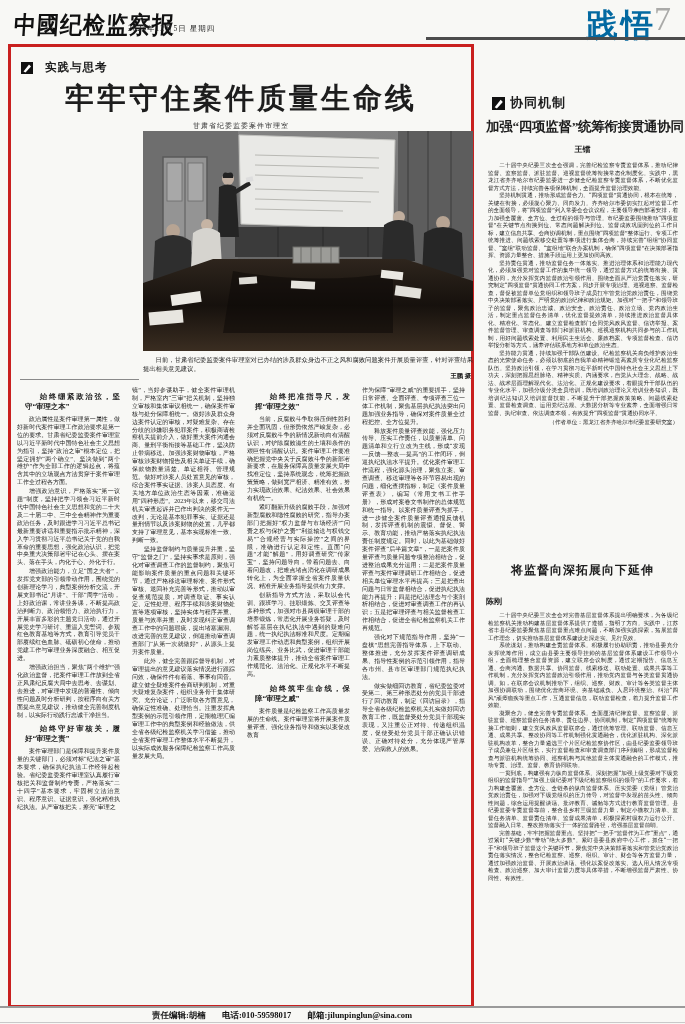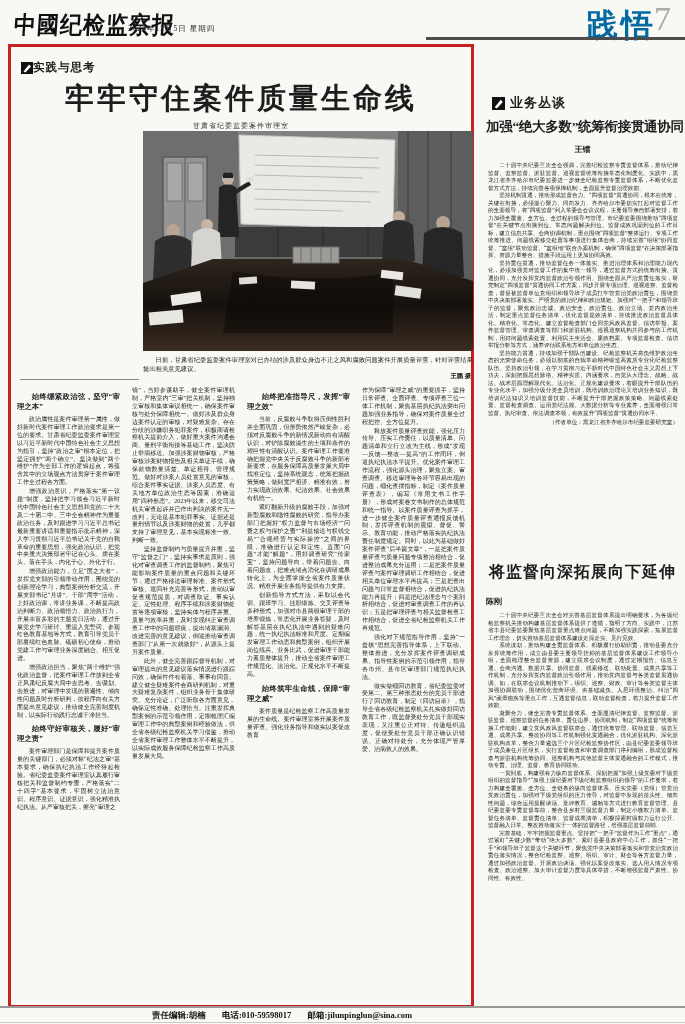--- a/index.html
+++ b/index.html
@@ -8,54 +8,54 @@
   
   .masthead{position:absolute;left:14px;top:10px;font-size:22px;font-weight:900;
             letter-spacing:1px;transform:scaleY(1.08) skewX(-4deg);color:#111;}
   .hdate{position:absolute;left:128px;top:24px;font-size:7.5px;color:#222;letter-spacing:1px;}
   .section-name{position:absolute;left:586px;top:4px;font-size:32px;font-weight:600;letter-spacing:3px;color:#0369a1;}
   .page-num{position:absolute;left:654px;top:0px;font-size:34px;color:#aaaaa8;font-weight:400;}
   .header-rule{position:absolute;left:426px;top:37px;width:259px;height:2.5px;background:#4c4c4c;}
   
   .feature{position:absolute;left:8px;top:44px;width:466px;height:964px;border:3.5px solid #c9201f;
            box-sizing:border-box;background:transparent;}
-  .kicker{position:absolute;left:10px;top:13px;display:flex;align-items:center;gap:0;}
+  .kicker{position:absolute;left:10px;top:13px;display:flex;align-items:center;gap:12px;}
   .kicker .ktext{font-size:11.5px;font-weight:700;letter-spacing:1px;}
   .kicker svg{display:block;}
   .ftitle{position:absolute;left:10px;top:32px;width:440px;text-align:center;font-size:29px;
           font-weight:900;letter-spacing:3px;white-space:nowrap;}
   .fbyline{position:absolute;left:10px;top:74px;width:440px;text-align:center;font-size:7px;color:#333;letter-spacing:1px;}
   .fintro{position:absolute;left:9px;top:92px;width:119px;height:234px;font-size:8.8px;line-height:12.3px;
           text-align:justify;overflow:hidden;}
   .fintro p{margin:0;text-indent:2em;}
   .intro-rule{position:absolute;left:9px;top:332px;width:119px;height:1px;background:#8a8a8a;}
   .photo{position:absolute;left:132px;top:84px;width:330px;height:220px;}
   .photo svg{display:block;}
   .fcaption{position:absolute;left:132px;top:308px;width:330px;height:26px;font-size:6.3px;line-height:9px;
             text-align:justify;color:#222;}
   .fcaption .cap{margin:0;text-indent:2em;}
   .fcaption .credit{position:absolute;right:2px;bottom:1px;font-weight:700;background:#f8f8f5;padding-left:4px;}
   .bcols{position:absolute;left:6px;top:340px;width:448px;height:612px;display:flex;gap:12px;}
   .bcol{width:103px;height:612px;overflow:hidden;font-size:6px;line-height:7.9px;text-align:justify;}
   .bcol p{margin:0 0 1px 0;text-indent:2em;}
   .bcol p.noindent{text-indent:0;}
-  .bcol h3{margin:5px 0 4px 0;font-size:7.4px;line-height:10px;font-weight:700;text-indent:2em;
+  .bcol h3{margin:5px 0 4px 8px;font-size:7.4px;line-height:10px;font-weight:700;text-indent:2em;
            font-family:"Liberation Sans","DejaVu Sans",sans-serif;}
   
   .sidebar{position:absolute;left:486px;top:44px;width:193px;height:964px;}
   .skicker{position:absolute;left:6px;top:50px;display:flex;align-items:center;gap:5px;}
   .skicker .ktext{font-size:13px;font-weight:700;letter-spacing:1px;}
   .stitle1{position:absolute;left:0;top:74px;width:193px;text-align:center;font-size:13.5px;font-weight:900;
            letter-spacing:-0.3px;white-space:nowrap;}
   .sauthor1{position:absolute;left:0;top:100px;width:193px;text-align:center;font-size:8px;font-weight:700;}
   .sbody1{position:absolute;left:2px;top:118px;width:190px;height:380px;font-size:5.6px;line-height:7.5px;
           text-align:justify;overflow:hidden;}
   .sbody1 p,.sbody2 p{margin:0;text-indent:2em;}
   .sbody1 p.credit{text-indent:0;text-align:right;margin-top:2px;}
-  .stitle2{position:absolute;left:0;top:518px;width:193px;text-align:center;font-size:16px;font-weight:900;letter-spacing:1px;}
+  .stitle2{position:absolute;left:0;top:518px;width:193px;text-align:center;font-size:12px;font-weight:900;letter-spacing:1px;}
   .sauthor2{position:absolute;left:0;top:552px;width:193px;font-size:8px;font-weight:700;}
   .sbody2{position:absolute;left:2px;top:568px;width:190px;height:390px;font-size:5.6px;line-height:7.5px;
           text-align:justify;overflow:hidden;}
   
   .footer-rule{position:absolute;left:0;top:1006px;width:685px;height:1.5px;background:#9a9a9a;}
   .footer{position:absolute;left:0;top:1010px;width:564px;text-align:center;font-size:8.5px;font-weight:700;color:#111;}
   .footer span{margin:0 7px;}
   .bottom-rule{position:absolute;left:0;top:1022px;width:685px;height:1px;background:#c9c9c9;}
 </style>
 </head>
@@ -191,24 +191,24 @@
       </div>
     </div>
   </div>
 
   <div class="sidebar">
     <div class="skicker">
       <svg width="13" height="13" viewBox="0 0 12 12">
         <rect x="0" y="0" width="12" height="12" fill="#111"></rect>
         <polygon points="2.5,9.5 8,2.5 10,4.5 4.5,10.5" fill="#fff"></polygon>
       </svg>
-      <span class="ktext">业务丛谈</span>
-    </div>
-
-    <div class="stitle1">加强“绝大多数”统筹衔接贯通协同</div>
+      <span class="ktext">协同机制</span>
+    </div>
+
+    <div class="stitle1">加强“四项监督”统筹衔接贯通协同</div>
     <div class="sauthor1">王镭</div>
     <div class="sbody1">
       <p>二十届中央纪委三次全会强调，完善纪检监察专责监督体系，推动纪律监督、监察监督、派驻监督、巡视监督统筹衔接常态化制度化。实践中，黑龙江省齐齐哈尔市纪委监委进一步健全纪检监察专责监督体系，不断优化监督方式方法，持续完善各项保障机制，全面提升监督治理效能。</p>
       <p>坚持机制贯通，推动形成监督合力。“四项监督”贯通协同，根本在统筹，关键在衔接，必须凝心聚力、同向发力。齐齐哈尔市委切实扛起对监督工作的全面领导，将“四项监督”列入常委会会议议程，主要领导亲自部署安排，着力加强全覆盖、全方位、全过程的领导与管理。市纪委监委围绕推动“四项监督”在关键节点衔接到位、常态问题解决到位、监督成效巩固到位的工作目标，建立信息共享、会商协调机制，重点围绕“四项监督”整体运行、专项工作统筹推进、问题线索移交处置等事项进行集体会商，持续完善“组组”协同监督、“室组”联动监督、“室组地”联合办案机制，确保“四项监督”在决策部署指挥、资源力量整合、措施手段运用上更加协同高效。</p>
       <p>坚持责任贯通，推动监督任务一体落实。推进治理体系和治理能力现代化，必须加强党对监督工作的集中统一领导，通过监督方式的统筹衔接、贯通协同，充分发挥党内监督政治引领作用。围绕全面从严治党责任落实，研究制定“四项监督”贯通协同工作方案，同步开展专项治理、巡视巡察、监督检查，督促被监督单位党组织和领导班子成员扛牢管党治党政治责任，围绕党中央决策部署落实、严明党的政治纪律和政治规矩、加强对“一把手”和领导班子的监督，聚焦政治忠诚、政治安全、政治责任、政治立场、党内政治生活，制定重点监督任务清单，优化监督提效清单，持续推进政治监督具体化、精准化、常态化。建立监督检查部门会同党风政风监督、信访举报、案件监督管理、审查调查等部门和派驻机构、巡视巡察机构共同参与的工作机制，用好问题线索处置、利用民主生活会、廉政档案、专项监督检查、信访举报分析等方式，涵养评估联系地方和单位政治生态。</p>
       <p>坚持能力贯通，持续加强干部队伍建设。纪检监察机关肩负维护政治生态的光荣使命任务，必须以彻底的自我革命精神锻造高素质专业化纪检监察队伍。坚持政治引领，在学习贯彻习近平新时代中国特色社会主义思想上下功夫，深刻把握思想脉络、精神实质、内涵要求，自觉从大理念、战略、战法、战术层面理解现代化、法治化、正规化建设要求，着眼提升干部队伍的专业化水平，加强分级分类全员培训，既培训政治理论又培训业务知识，既培训纪法知识又培训监督技能，不断提升干部把握政策策略、问题线索处置、监督检查调查、运用党纪法规、大数据分析等专业素养，全面增强日常监督、执纪审查、依法调查本领，有效提升“四项监督”贯通协同水平。</p>
       <p class="credit">（作者单位：黑龙江省齐齐哈尔市纪委监委研究室）</p>
     </div>
 
     <div class="stitle2">将监督向深拓展向下延伸</div>

